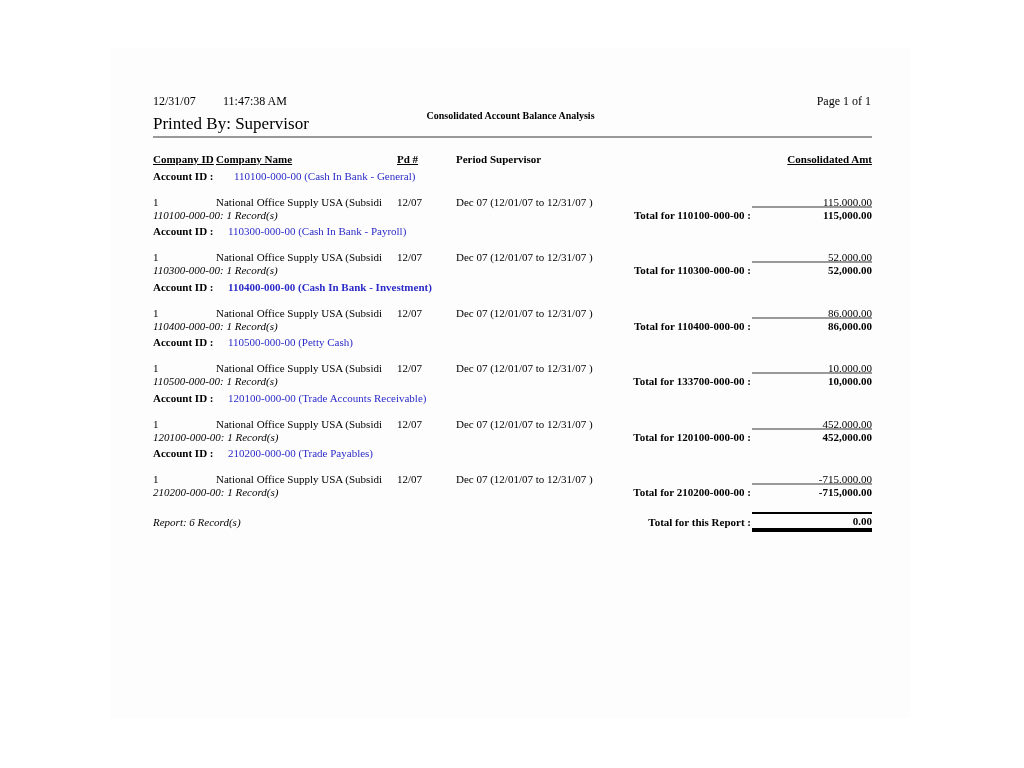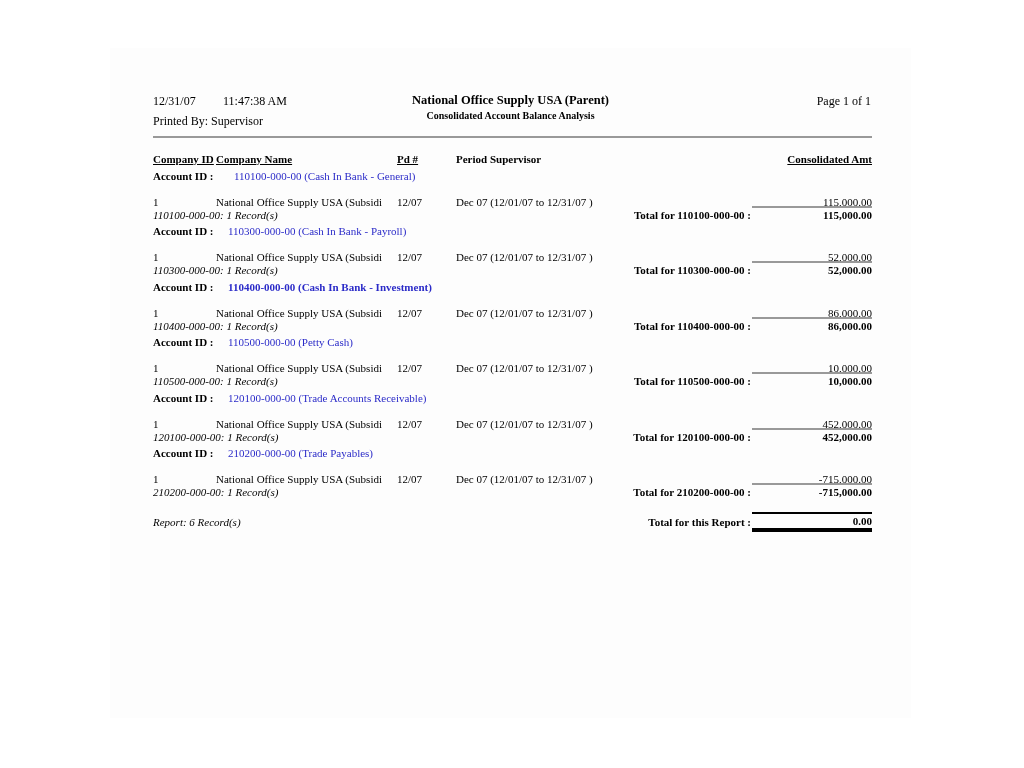--- a/index.html
+++ b/index.html
@@ -13,21 +13,21 @@
   }
   .paper {
     position:absolute; left:110px; top:48px; width:801px; height:670px;
     background:#fdfdfd;
   }
   .abs { position:absolute; white-space:nowrap; }
 
   
   .hdr-date   { left:43px;  top:46px; font-size:12px; }
   .hdr-time   { left:113px; top:46px; font-size:12px; }
-  .printed-by { left:43px;  top:66px; font-size:12px; }
+  .printed-by { left:43px;  top:66px; font-size:17px; }
   .company-title { left:0; top:45px; width:100%; text-align:center; font-weight:bold; font-size:12.5px; }
   .report-title  { left:0; top:62px; width:100%; text-align:center; font-weight:bold; font-size:10px; }
   .page-label { right:40px; top:46px; font-size:12px; }
   .hdr-rule   { left:43px; top:88px; width:719px; height:0; border-top:2px solid #999999; }
 
   
   .colhead { top:105px; font-size:11px; font-weight:bold; }
   .colhead.u { text-decoration:underline; }
   .c1 { left:43px; }  .c2 { left:106px; } .c3 { left:287px; }
   .c4 { left:346px; } .c5 { right:39px; }
@@ -57,21 +57,20 @@
               border-top:2px solid #000; border-bottom:2px solid #000; }
 </style>
 </head>
 <body>
 
 <div class="paper">
 
   <span class="abs hdr-date">12/31/07</span>
   <span class="abs hdr-time">11:47:38 AM</span>
   <span class="abs printed-by">Printed By: Supervisor</span>
-  <div class="abs company-title">National Office Supply USA (Parent)</div>
   <div class="abs report-title">Consolidated Account Balance Analysis</div>
   <span class="abs page-label">Page 1 of 1</span>
   <div class="abs hdr-rule"></div>
 
   <span class="abs colhead u c1">Company ID</span>
   <span class="abs colhead u c2">Company Name</span>
   <span class="abs colhead u c3">Pd #</span>
   <span class="abs colhead c4">Period Supervisor</span>
   <span class="abs colhead u c5">Consolidated Amt</span>
 
@@ -121,21 +120,21 @@
   <div class="group">
     <span class="acct-lbl">Account ID :</span>
     <span class="acct-link" style="color: rgb(43, 43, 200);">110500-000-00 (Petty Cash)</span>
     <span class="cid">1</span>
     <span class="cname">National Office Supply USA (Subsidi</span>
     <span class="pd">12/07</span>
     <span class="pdesc">Dec 07 (12/01/07 to 12/31/07 )</span>
     <span class="amt">10,000.00</span>
     <div class="total-rule"></div>
     <span class="rec-line">110500-000-00: 1 Record(s)</span>
-    <span class="total-lbl">Total for 110500-000-00 :</span>
+    <span class="total-lbl">Total for 133700-000-00 :</span>
     <span class="total-amt">10,000.00</span>
   </div>
 
   <div class="group">
     <span class="acct-lbl">Account ID :</span>
     <span class="acct-link" style="color: rgb(43, 43, 200);">120100-000-00 (Trade Accounts Receivable)</span>
     <span class="cid">1</span>
     <span class="cname">National Office Supply USA (Subsidi</span>
     <span class="pd">12/07</span>
     <span class="pdesc">Dec 07 (12/01/07 to 12/31/07 )</span>

